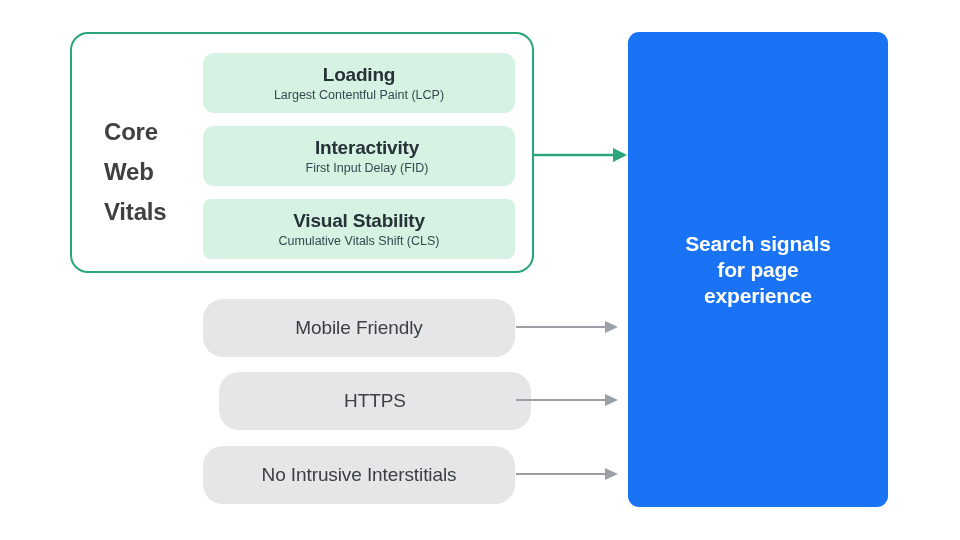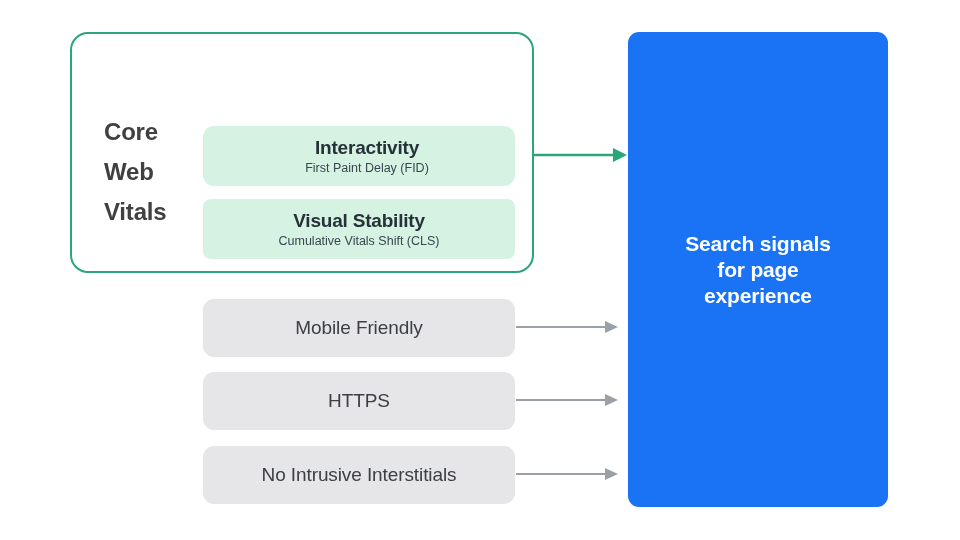--- a/index.html
+++ b/index.html
@@ -62,28 +62,28 @@
     margin-top:1px;
   }
 
   
   .signal-box {
     position:absolute;
     left:203px;
     width:312px;
     height:58px;
     background:#E6E6E8;
-    border-radius:11px;
+    border-radius:20px;
     display:flex;
     align-items:center;
     justify-content:center;
     text-align:right;
   }
   .signal-box.s0 { top:299px; }
-  .signal-box.s1 { top:372px; }
+  .signal-box.s1 { top:372px;margin-left:16px; }
   .signal-box.s2 { top:446px; }
   .signal-label {
     font-size:19px;
     font-weight:normal;
     color:#3C4043;
     letter-spacing:-0.1px;
   }
 
   
   .arrow-svg { position:absolute; overflow:visible; }
@@ -117,24 +117,28 @@
 <body>
 
 <div id="stage">
 
   <div class="cwv-container"></div>
 
   <div class="cwv-label">Core
 Web
 Vitals</div>
 
+  <div class="metric-card c0">
+    <div class="metric-title">Loading</div>
+    <div class="metric-sub">Largest Contentful Paint (LCP)</div>
+  </div>
 
   <div class="metric-card c1">
     <div class="metric-title">Interactivity</div>
-    <div class="metric-sub">First Paint Delay (FID)</div>
+    <div class="metric-sub">First Input Delay (FID)</div>
   </div>
 
   <div class="metric-card c2">
     <div class="metric-title">Visual Stability</div>
     <div class="metric-sub">Cumulative Vitals Shift (CLS)</div>
   </div>
 
   <div class="signal-box s0">
     <span class="signal-label">Mobile Friendly</span>
   </div>

